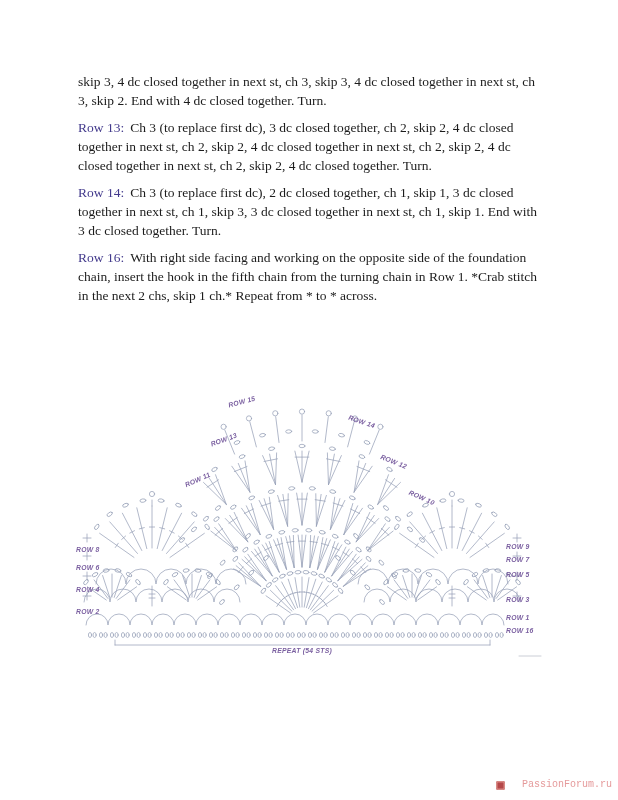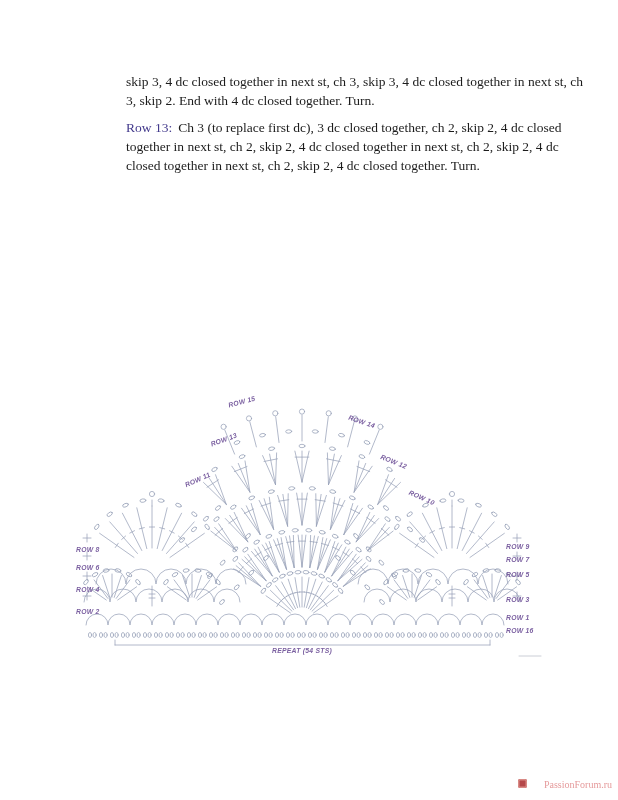--- a/index.html
+++ b/index.html
@@ -1,51 +1,53 @@
 <!DOCTYPE html>
 <html style="--body-text: #1c1c1c; --row-label: #433a8c; --diagram-label: #7a5fa0; --watermark: #e59a9b;"><head>
 <meta charset="utf-8">
 <style>
   * { margin:0; padding:0; box-sizing:border-box; }
   html,body { background:#ffffff; }
   body {
     width:618px; height:800px; position:relative; overflow:hidden;
     font-family:"Liberation Serif", serif;
   }
-  .text-col { position:absolute; left:78px; top:72px; width:464px;margin-left:48px; }
+  .text-col { position:absolute; left:78px; top:72px; width:464px; }
   .para {
     font-size:13.5px; line-height:19px; color:var(--body-text, #1c1c1c);
     margin-bottom:8px; text-align:left;
   }
   .para b { color:var(--row-label, #433a8c); font-weight:normal; margin-right:6px; }
   .para b:empty { margin-right:0; }
 
   .diagram { position:absolute; left:70px; top:388px; width:480px; height:290px; }
   .diagram svg { position:absolute; left:0; top:0; }
   .dlabel {
     position:absolute; font-family:"Liberation Sans", sans-serif;
     font-style:italic; font-weight:bold; font-size:6.8px; letter-spacing:.25px;
     color:var(--diagram-label, #7a5fa0); white-space:nowrap;
   }
   .repeat { left:162px; top:259px; width:140px; text-align:center; transform:none; }
 
   .watermark {
-    position:absolute; right:6px; bottom:10px; display:flex; align-items:flex-start; gap:17px;
-    font-family:Liberation Serif, serif; font-size:10px;
+    position:absolute; right:6px; bottom:10px; display:flex; align-items:flex-end; gap:17px;
+    font-family:Liberation Mono, monospace; font-size:10px;
     color:var(--watermark, #e59a9b);
   }
   .wm-icon { width:9px; height:9px; border-radius:2px; background:#b5484a;
     box-shadow:inset 0 0 0 1.5px #d98a85; }
 </style>
 </head>
 <body>
 
 <div class="text-col">
   <p class="para"><b></b><span>skip 3, 4 dc closed together in next st, ch 3, skip 3, 4 dc closed together in next st, ch 3, skip 2. End with 4 dc closed together. Turn.</span></p>
   <p class="para"><b>Row 13:</b><span>Ch 3 (to replace first dc), 3 dc closed together, ch 2, skip 2, 4 dc closed together in next st, ch 2, skip 2, 4 dc closed together in next st, ch 2, skip 2, 4 dc closed together in next st, ch 2, skip 2, 4 dc closed together. Turn.</span></p>
+  <p class="para"><b>Row 14:</b><span>Ch 3 (to replace first dc), 2 dc closed together, ch 1, skip 1, 3 dc closed together in next st, ch 1, skip 3, 3 dc closed together in next st, ch 1, skip 1. End with 3 dc closed together. Turn.</span></p>
+  <p class="para"><b>Row 16:</b><span>With right side facing and working on the opposite side of the foundation chain, insert the hook in the fifth chain from the turning chain in Row 1. *Crab stitch in the next 2 chs, skip 1 ch.* Repeat from * to * across.</span></p>
 </div>
 
 <div class="diagram">
   <svg id="chart-svg" width="480" height="278" viewBox="0 0 480 278">
       <g stroke="#98a2b8" fill="none" stroke-width="0.75" stroke-linecap="round">
         <line x1="243.5" y1="225.0" x2="268.0" y2="207.8"></line>
         <line x1="254.3" y1="214.2" x2="257.2" y2="218.5"></line>
         <line x1="242.0" y1="223.2" x2="263.6" y2="202.3"></line>
         <line x1="251.0" y1="210.9" x2="254.6" y2="214.7"></line>
         <line x1="240.4" y1="221.8" x2="258.3" y2="197.7"></line>

